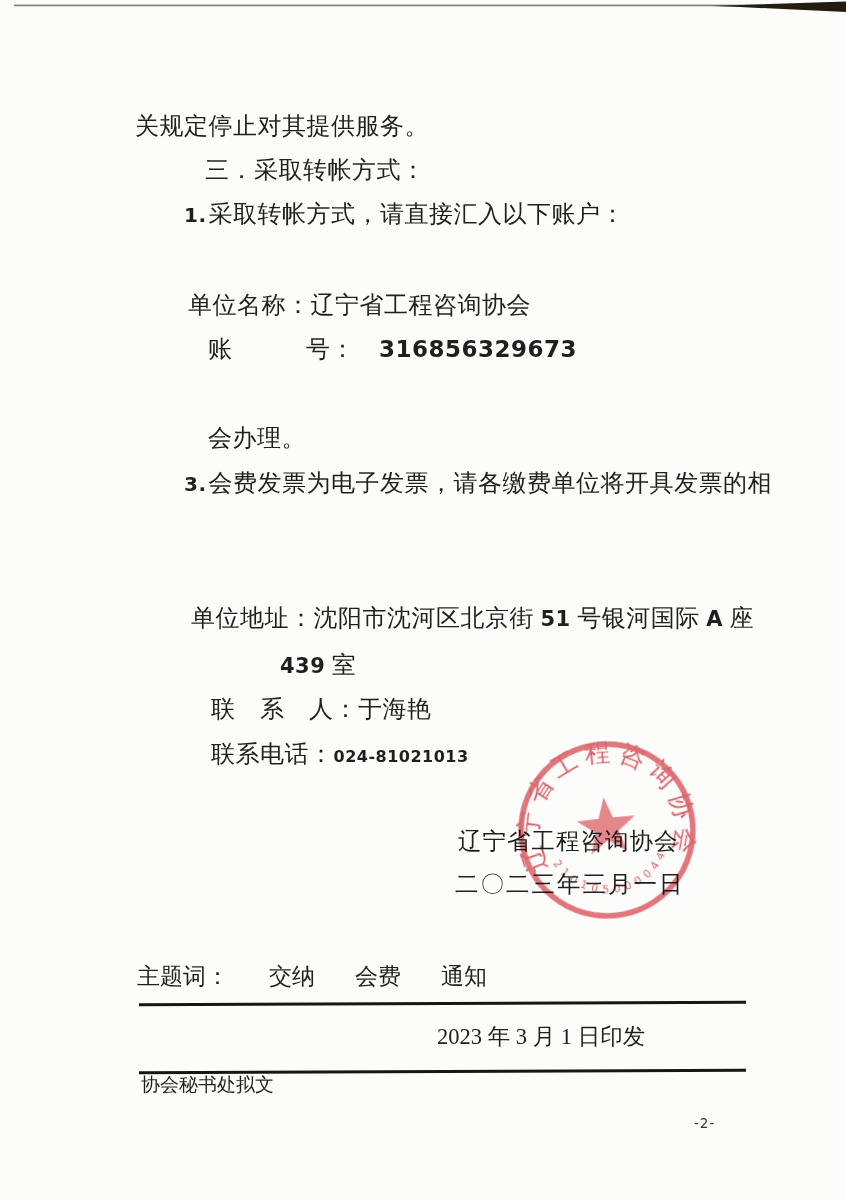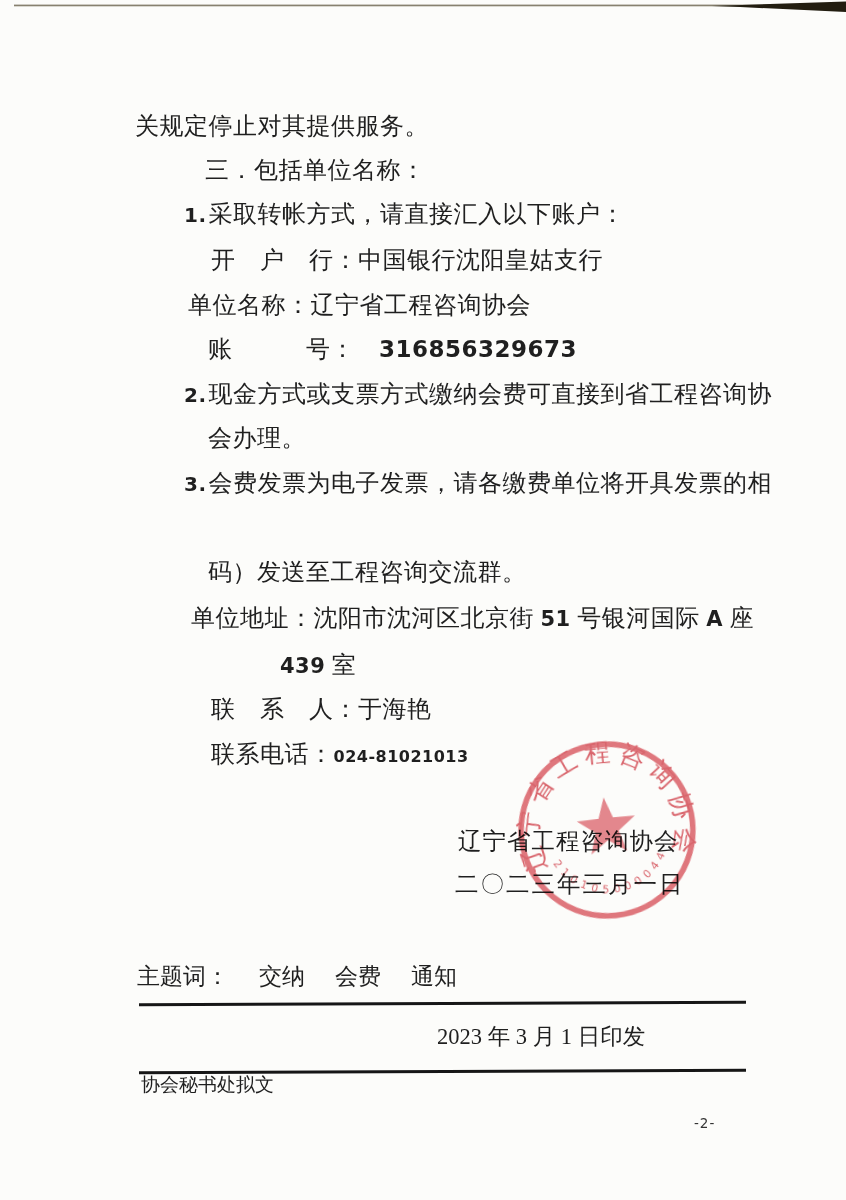--- a/index.html
+++ b/index.html
@@ -10,21 +10,21 @@
   
   .ln{position:absolute;white-space:pre;font-size:24px;line-height:30px;letter-spacing:.5px;}
   .num{font-family:"DejaVu Sans","Liberation Sans",sans-serif;font-weight:700;font-size:21px;letter-spacing:.5px;}
   .itemno{font-family:"DejaVu Sans","Liberation Sans",sans-serif;font-weight:700;font-size:20px;margin-right:2px;}
   
   .sig{position:absolute;white-space:pre;font-size:23.5px;letter-spacing:1px;}
   
   .seal{position:absolute;left:515px;top:738px;width:184px;height:184px;
         mix-blend-mode:multiply;opacity:.93;transform:rotate(-6deg);filter:blur(.3px);}
   
-  .kwrow{position:absolute;left:137px;top:961px;display:flex;gap:30px;font-size:23px;white-space:pre;}
+  .kwrow{position:absolute;left:137px;top:961px;display:flex;gap:40px;font-size:23px;white-space:pre;}
   .rule{position:absolute;left:139px;width:607px;height:3px;background:#161616;transform:rotate(-.25deg);}
   .rule2px{height:2.6px;}
   .drafter{position:absolute;left:141px;top:1072px;font-size:19px;white-space:pre;}
   .printdate{position:absolute;left:437px;top:1021px;font-size:22.5px;white-space:pre;}
   .pagenum{position:absolute;left:694px;top:1115px;font-size:13.5px;letter-spacing:1px;color:#333;
            font-family:"DejaVu Sans","Liberation Sans",sans-serif;}
   
   .scan-top{position:absolute;left:0;top:0;width:846px;height:20px;}
 </style>
 </head>
@@ -33,38 +33,35 @@
 <div class="page">
 
   <svg class="scan-top" viewBox="0 0 846 20">
     <rect x="14" y="4.6" width="832" height="1.7" fill="#8a postcard" opacity="0"></rect>
     <rect x="14" y="4.6" width="832" height="1.7" fill="#87816f"></rect>
     <polygon points="712,6 846,1.5 846,12 740,7" fill="#221d10"></polygon>
   </svg>
 
   <div class="ln" style="left:135px;top:111px">关规定停止对其提供服务。</div>
 
-  <div class="ln" style="left:205px;top:155px">三．包括单位名称：</div>
+  <div class="ln" style="left:205px;top:155px">三．采取转帐方式：</div>
 
   <div class="ln" style="left:184px;top:199px"><span class="itemno">1.</span><span>采取转帐方式，请直接汇入以下账户：</span></div>
 
-  <div class="ln" style="left:211px;top:245px">开　户　行：中国银行沈阳皇姑支行</div>
 
   <div class="ln" style="left:188px;top:290px">单位名称：辽宁省工程咨询协会</div>
 
   <div class="ln" style="left:208px;top:334px"><span>账　　　号：</span><span class="num" style="font-size:23px;margin-left:24px">316856329673</span></div>
 
-  <div class="ln" style="left:184px;top:379px"><span class="itemno">2.</span><span>现金方式或支票方式缴纳会费可直接到省工程咨询协</span></div>
 
   <div class="ln" style="left:208px;top:423px">会办理。</div>
 
   <div class="ln" style="left:184px;top:468px"><span class="itemno">3.</span><span>会费发票为电子发票，请各缴费单位将开具发票的相</span></div>
 
 
-  <div class="ln" style="left:208px;top:557px">码）发送至工程咨询交流群。</div>
 
   <div class="ln" style="left:191px;top:603px"><span>单位地址：沈阳市沈河区北京街 </span><span class="num">51</span><span> 号银河国际 </span><span class="num">A</span><span> 座</span></div>
 
   <div class="ln" style="left:280px;top:650px"><span class="num">439</span><span> 室</span></div>
 
   <div class="ln" style="left:211px;top:694px">联　系　人：于海艳</div>
 
   <div class="ln" style="left:211px;top:739px"><span>联系电话：</span><span class="num" style="font-size:16px">024-81021013</span></div>
 
   <div class="sig" style="left:458px;top:825px">辽宁省工程咨询协会</div>

